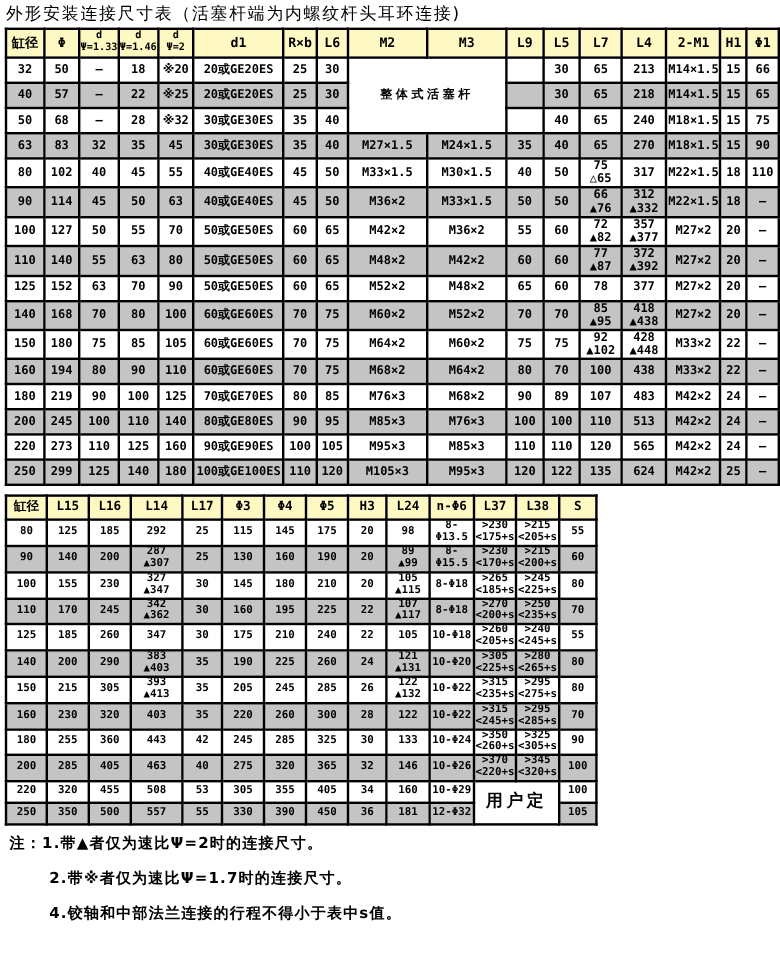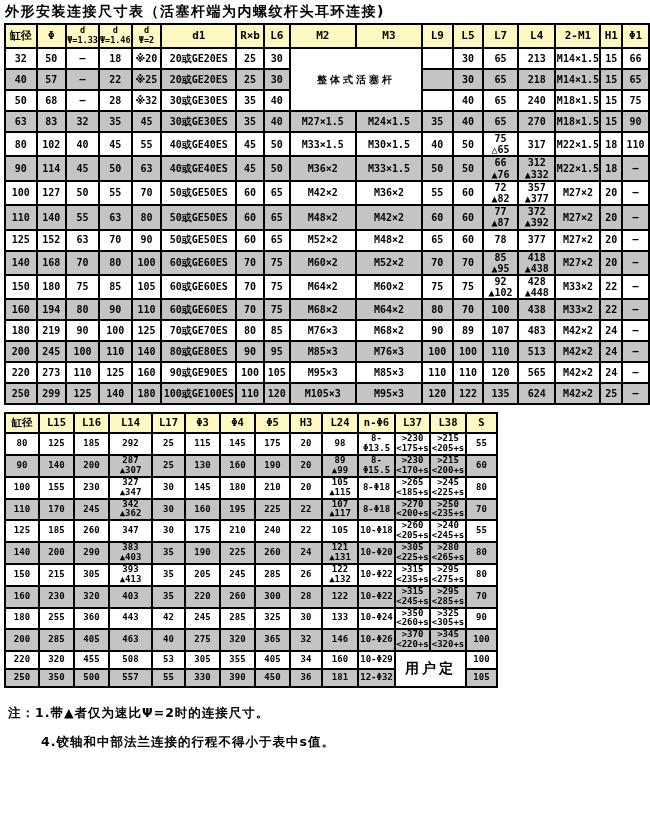--- a/index.html
+++ b/index.html
@@ -3,21 +3,21 @@
 <meta charset="utf-8">
 <style>
   html,body{margin:0;padding:0;background:#ffffff;}
   body{
     width:650px;height:816px;overflow:hidden;
     font-family:"DejaVu Sans",sans-serif;
     color:#000;
     padding:2px 0 0 3px;box-sizing:border-box;
   }
   .page-title{
-    font-size:14px;font-weight:bold;letter-spacing:1.5px;
+    font-size:14px;font-weight:normal;letter-spacing:1.5px;
     margin:1px 0 2px 2px;white-space:nowrap;
   }
   table{border-collapse:collapse;table-layout:fixed;}
   th,td{
     border:2px solid #000;
     text-align:center;vertical-align:middle;
     padding:0;margin:0;
     font-weight:bold;
     white-space:pre-line;
     overflow:hidden;
@@ -30,21 +30,21 @@
     font-family:Liberation Serif, serif;}
   
   .t1{margin-left:1px;}
   .t1 td{font-size:10px;line-height:1.12;height:19px;}
   
   .t2{margin-top:7px;margin-left:1px;}
   .t2 th{font-size:10.5px;height:18px;}
   .t2 td{font-size:9px;line-height:1.1;height:16px;}
   .t2 td.merged{font-size:14px;}
   
-  .notes{margin-top:10px;margin-left:5px;font-size:12.5px;font-weight:bold;letter-spacing:1px;}
+  .notes{margin-left:5px;font-size:12.5px;font-weight:bold;letter-spacing:1px;}
   .note-line{line-height:29px;white-space:nowrap;}
   .note-line.indent{margin-left:33px;}
 </style>
 </head>
 <body>
 
 <div class="page-title">外形安装连接尺寸表（活塞杆端为内螺纹杆头耳环连接)</div>
 
 <table class="t1">
   <colgroup>
@@ -657,15 +657,16 @@
         <td>36</td>
         <td>181</td>
         <td>12-Φ32</td>
         <td>105</td>
       </tr>
     </tbody>
 </table>
 
 <div class="notes">
   <div class="note-line"><span>注：</span><span>1.带▲者仅为速比Ψ=2时的连接尺寸。</span></div>
+  <div class="note-line indent"><span>2.带※者仅为速比Ψ=1.7时的连接尺寸。</span></div>
   <div class="note-line indent"><span>4.铰轴和中部法兰连接的行程不得小于表中s值。</span></div>
   <div class="note-line indent"></div>
 </div>
 
 </body></html>

